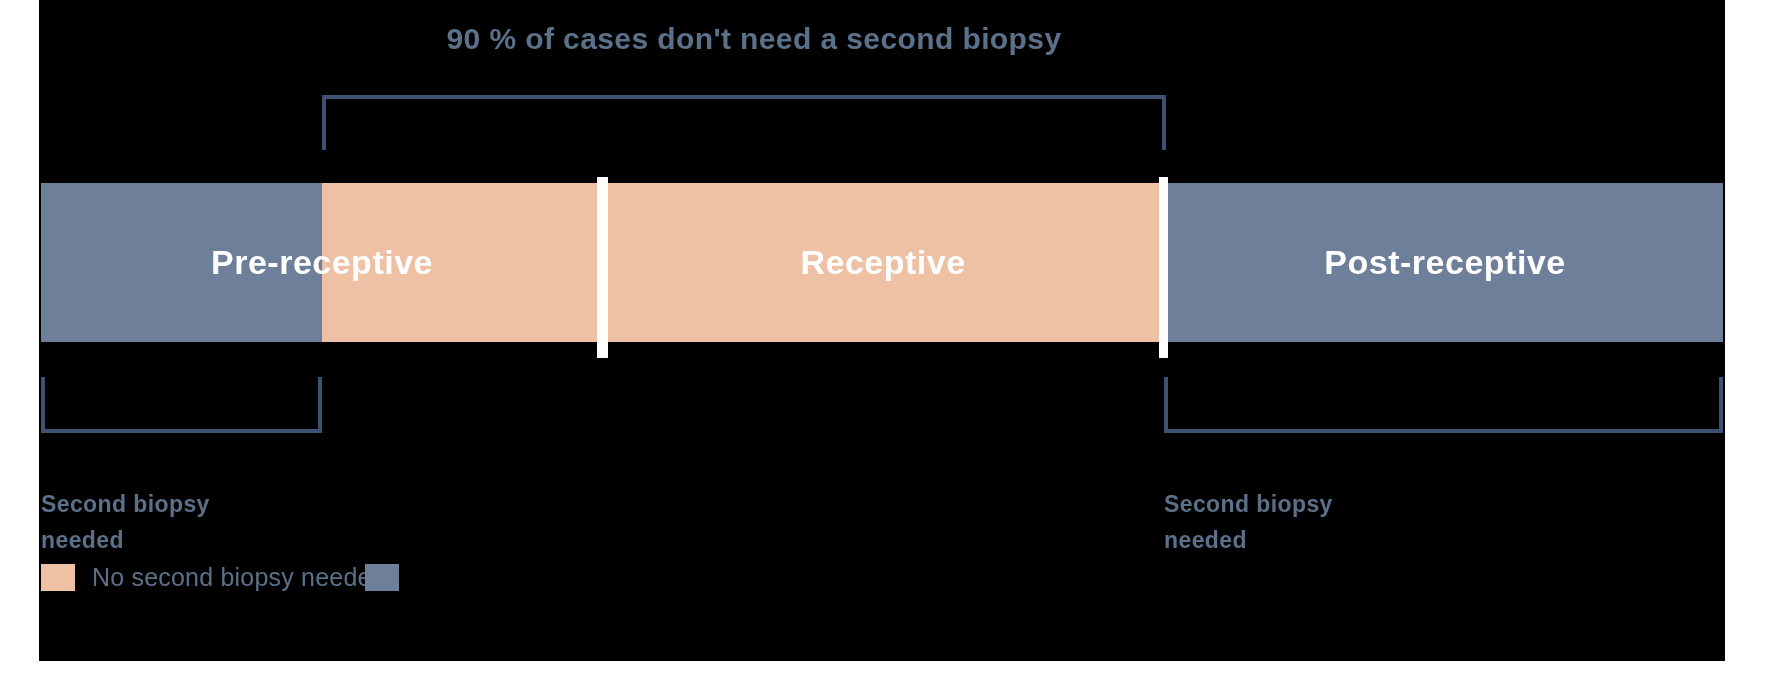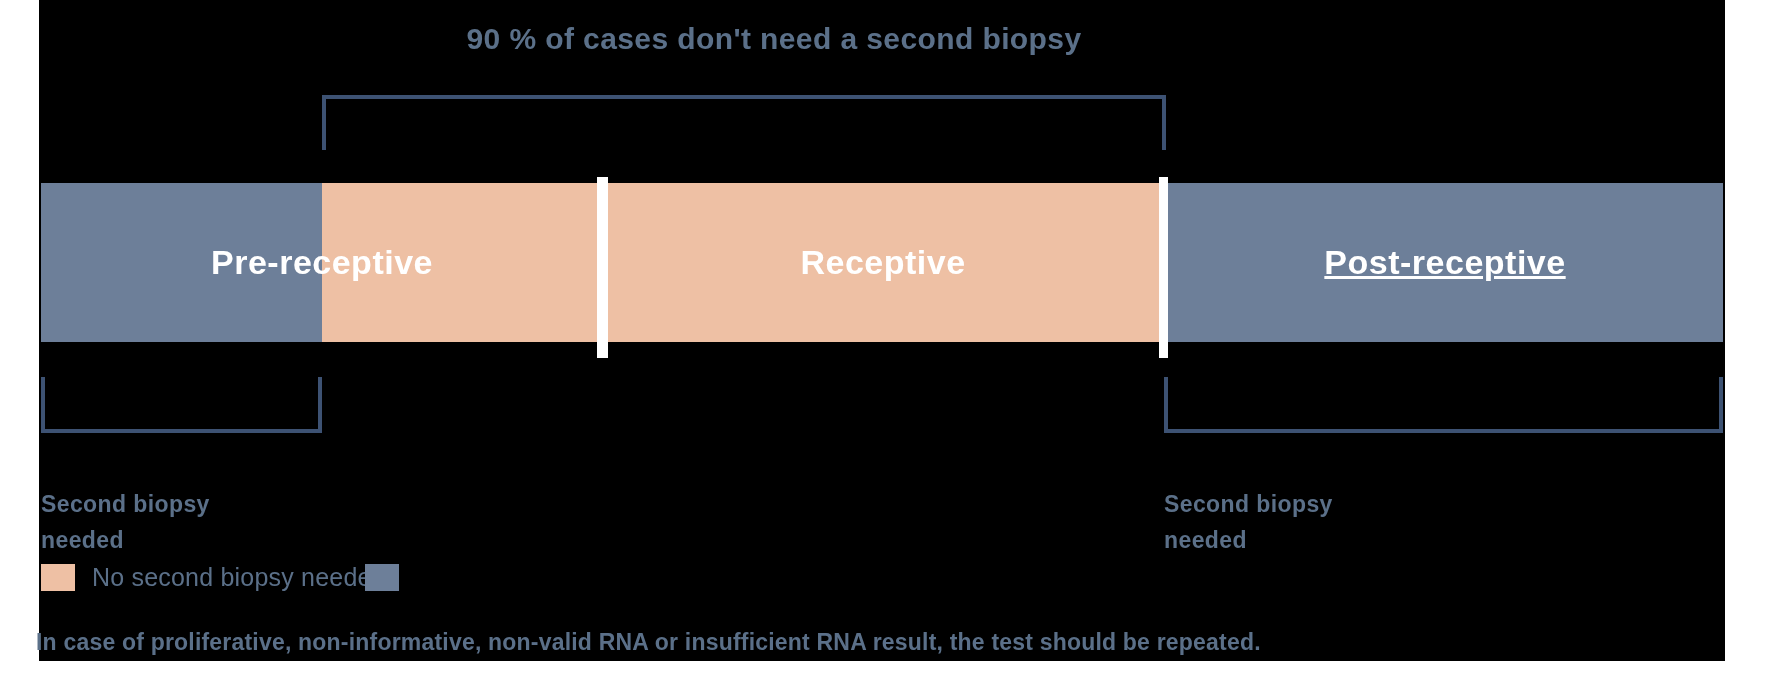--- a/index.html
+++ b/index.html
@@ -2,42 +2,42 @@
 <html><head>
 <meta charset="utf-8">
 <style>
   html,body{margin:0;padding:0;background:#fff;}
   .page{
     position:relative;width:1766px;height:679px;background:#ffffff;
     font-family:"Liberation Sans",sans-serif;overflow:hidden;
   }
   .fig-bg{position:absolute;left:39px;top:0;width:1686px;height:661px;background:#000;}
   .title{
-    position:absolute;left:774px;top:22px;transform:translateX(-50%);
+    position:absolute;left:754px;top:22px;transform:translateX(-50%);
     font-size:30px;font-weight:600;letter-spacing:.4px;white-space:nowrap;color:#5b7089;
   }
   .bracket{position:absolute;box-sizing:border-box;border:0 solid #3d5273;}
   .bracket.top{left:322px;top:95px;width:844px;height:55px;border-top-width:4px;border-left-width:4px;border-right-width:4px;}
   .bracket.bottom-left{left:41px;top:377px;width:281px;height:56px;border-bottom-width:4px;border-left-width:4px;border-right-width:4px;}
   .bracket.bottom-right{left:1164px;top:377px;width:559px;height:56px;border-bottom-width:4px;border-left-width:4px;border-right-width:4px;}
   .seg{position:absolute;top:183px;height:159px;}
   .seg.s1{left:41px;width:281px;}
   .seg.s2{left:322px;width:842px;}
   .seg.s3{left:1164px;width:559px;}
   .divider{position:absolute;top:177px;height:181px;background:#fff;}
   .divider.d1{left:597px;width:11px;}
   .divider.d2{left:1159px;width:9px;}
   .phase-label{
     position:absolute;top:183px;height:159px;display:flex;align-items:center;
     transform:translateX(-50%);white-space:nowrap;
     font-size:34px;font-weight:700;letter-spacing:.5px;color:#ffffff;z-index:3;
   }
   .phase-label.p1{left:322px;}
   .phase-label.p2{left:883px;}
-  .phase-label.p3{left:1445px;text-decoration:underline;}
+  .phase-label.p3{left:1445px;}
   .callout{
     position:absolute;top:486px;
     font-size:23px;font-weight:700;letter-spacing:.4px;line-height:36px;color:#5b7089;
   }
   .callout.left{left:41px;width:281px;}
   .callout.right{left:1164px;width:559px;}
   .swatch{position:absolute;top:564px;width:34px;height:27px;}
   .swatch.sw1{left:41px;}
   .swatch.sw2{left:365px;}
   .legend-label{
@@ -83,15 +83,14 @@
   <div class="callout right">
     <div>Second biopsy</div>
     <div>needed</div>
   </div>
 
   <div class="swatch sw1" style="background-color: rgb(238, 192, 164);"></div>
   <div class="legend-label l1">No second biopsy needed</div>
 
   <div class="swatch sw2" style="background-color: rgb(109, 127, 153);"></div>
 
-  <div class="footnote">In case of proliferative, non-informative, non-valid RNA or insufficient RNA result, the test should be repeated.</div>
 
 </div>
 
 </body></html>

